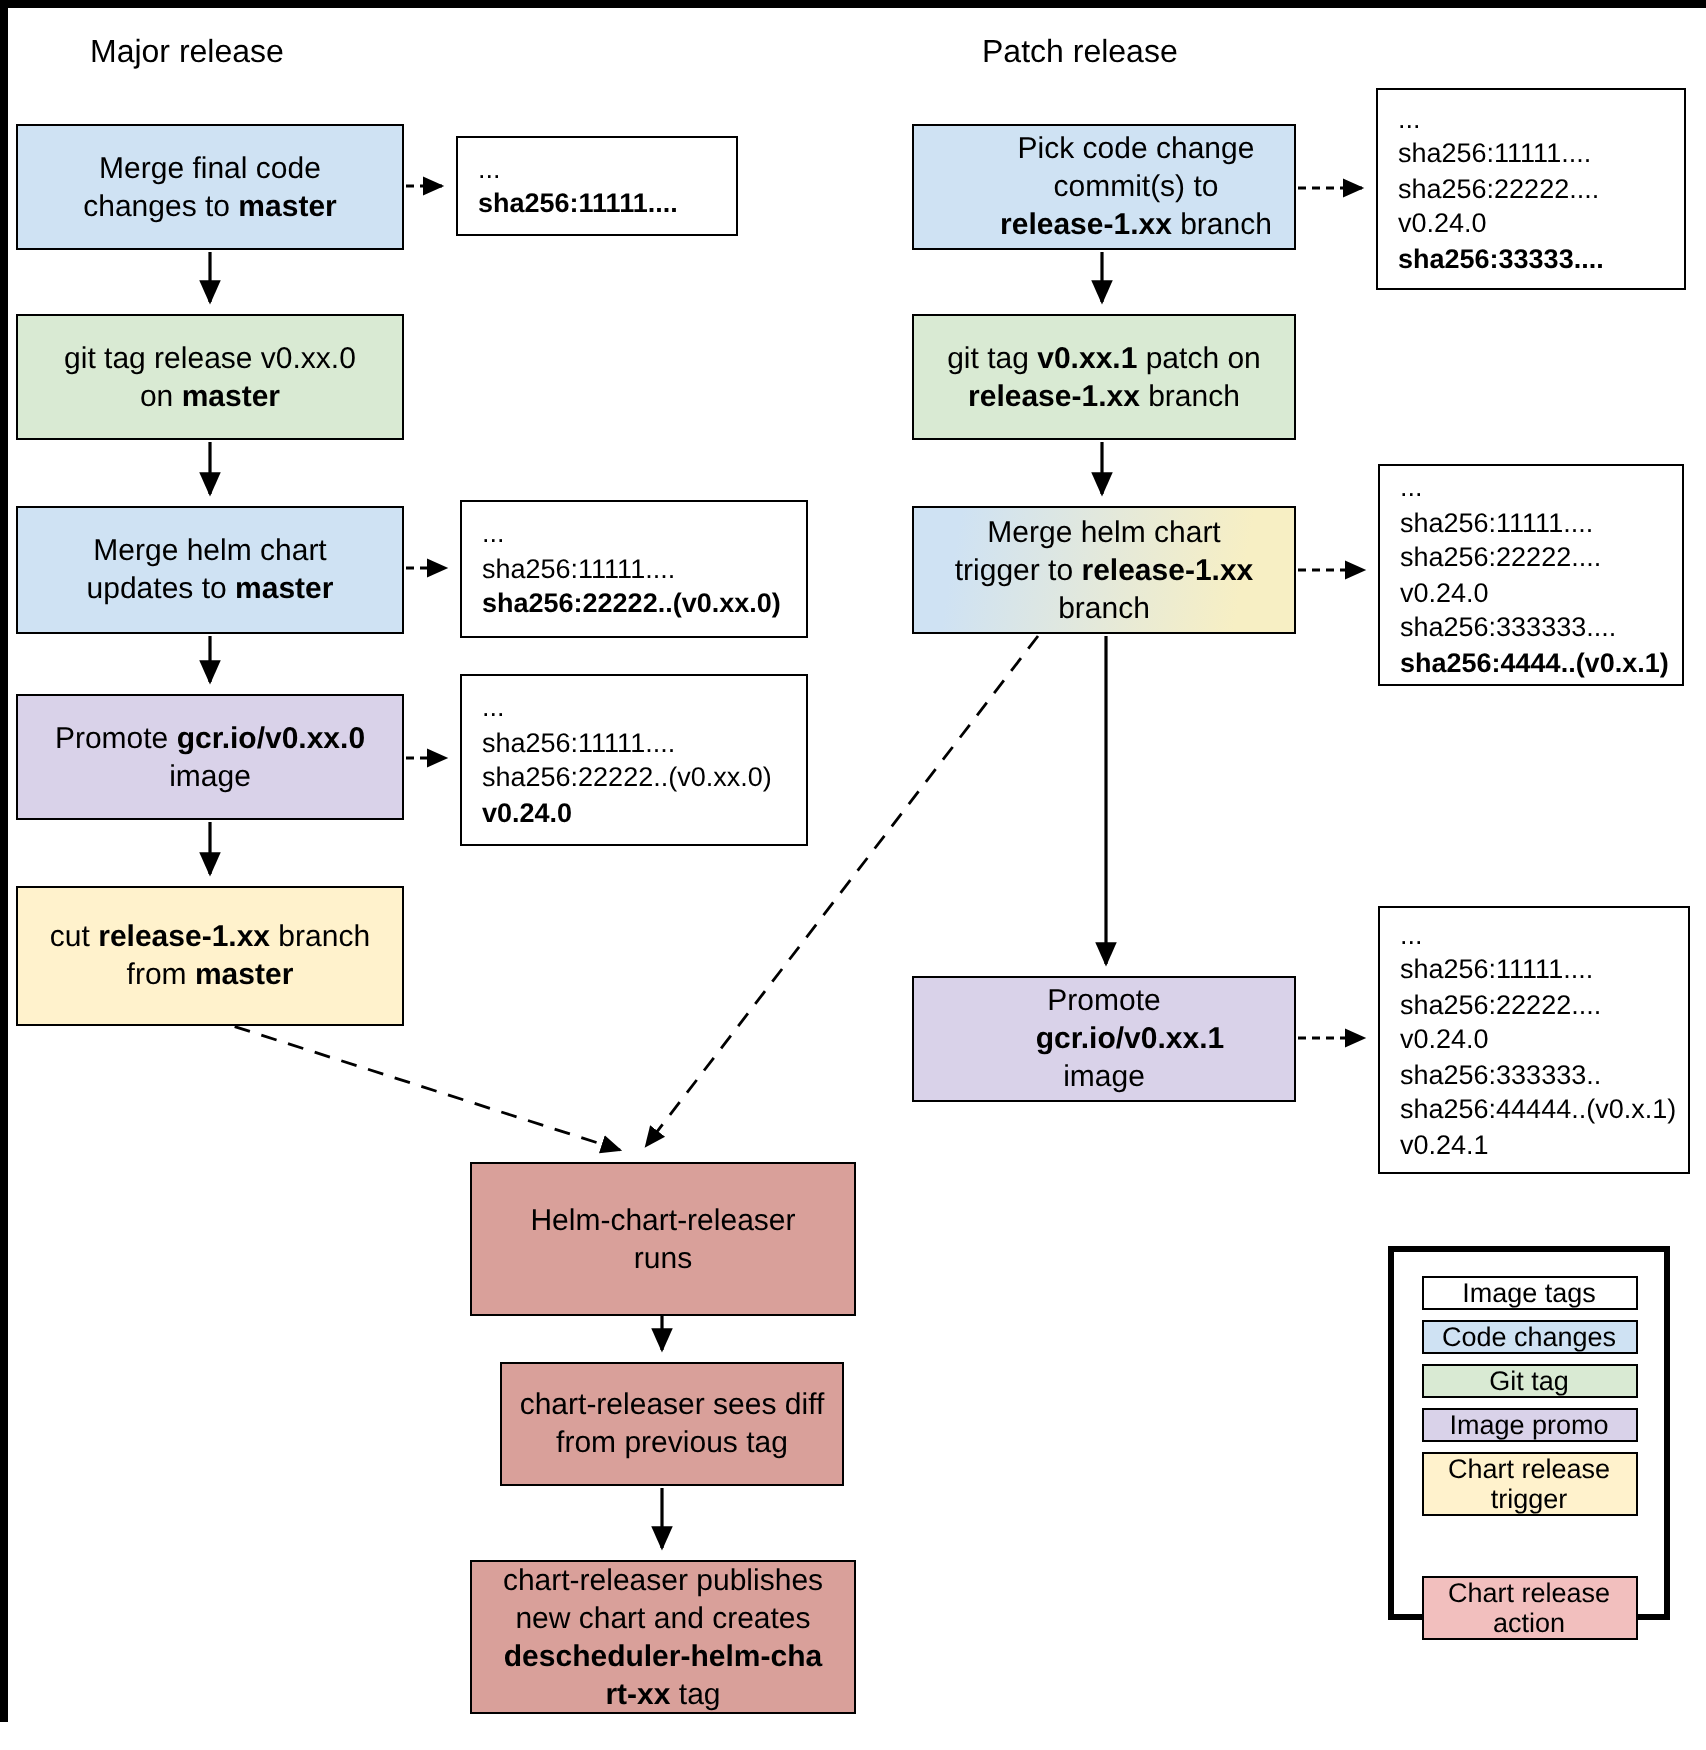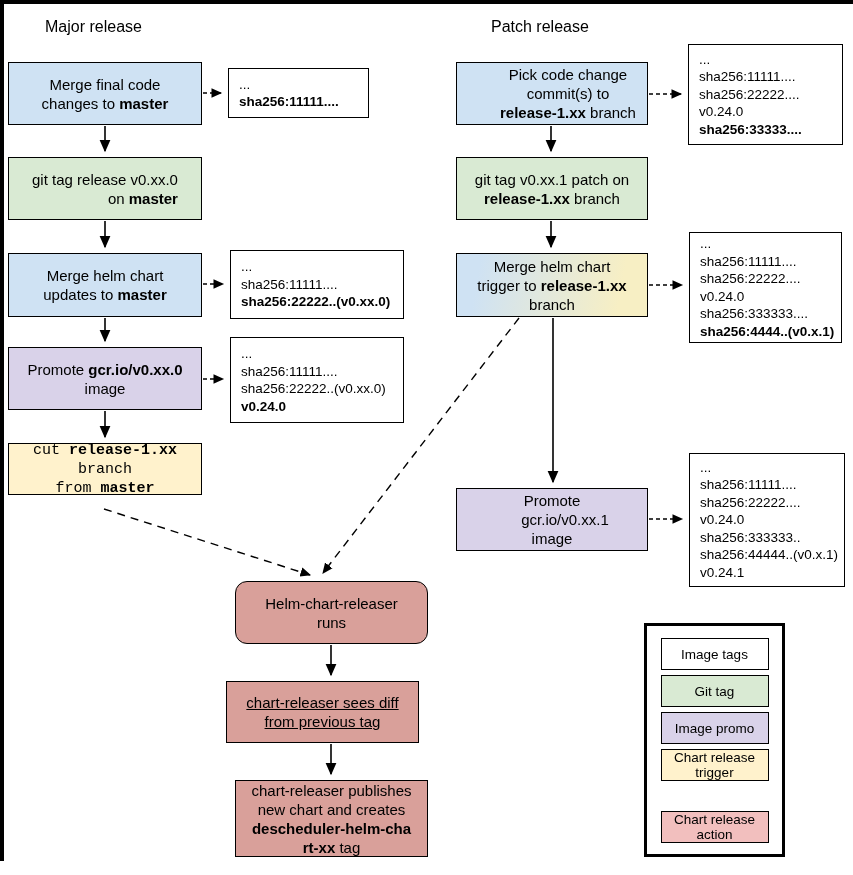--- a/index.html
+++ b/index.html
@@ -109,30 +109,30 @@
     <line class="dash-short" x1="649" y1="285" x2="682" y2="285" marker-end="url(#ah)"></line>
     <line class="dash-short" x1="649" y1="519" x2="682" y2="519" marker-end="url(#ah)"></line>
 
     <line class="dash-long" x1="104" y1="509" x2="310" y2="575" marker-end="url(#ah)"></line>
     <line class="dash-long" x1="519" y1="318" x2="323" y2="573" marker-end="url(#ah)"></line>
   </svg>
 
   <div class="node c-blue" style="left:8px;top:62px;width:194px;height:63px;">
     <span class="rich"><span>Merge final code</span><br><span>changes to </span><span style="font-weight: 700;">master</span></span>
   </div>
-  <div class="node c-green" style="left:8px;top:157px;width:194px;height:63px;text-align:right;">
+  <div class="node c-green" style="left:8px;top:157px;width:194px;height:63px;">
     <span class="rich"><span>git tag release v0.xx.0</span><br><span>on </span><span style="font-weight: 700;">master</span></span>
   </div>
   <div class="node c-blue" style="left:8px;top:253px;width:194px;height:64px;">
     <span class="rich"><span>Merge helm chart</span><br><span>updates to </span><span style="font-weight: 700;">master</span></span>
   </div>
   <div class="node c-purple" style="left:8px;top:347px;width:194px;height:63px;justify-content:center;">
     <span class="rich"><span>Promote </span><span style="font-weight: 700;">gcr.io/v0.xx.0</span><br><span>image</span></span>
   </div>
-  <div class="node c-yellow" style="left:8px;top:443px;width:194px;height:52px;font-family:Liberation Mono, monospace;">
+  <div class="node c-yellow" style="left:8px;top:443px;width:194px;height:70px;">
     <span class="rich"><span>cut </span><span style="font-weight: 700;">release-1.xx</span><span> branch</span><br><span>from </span><span style="font-weight: 700;">master</span></span>
   </div>
 
   <div class="note" style="left:228px;top:68px;width:141px;height:50px;">
       <div>...</div>
       <div style="font-weight: 700;">sha256:11111....</div>
     </div>
   <div class="note" style="left:230px;top:250px;width:174px;height:69px;">
       <div>...</div>
       <div>sha256:11111....</div>
@@ -142,27 +142,27 @@
       <div>...</div>
       <div>sha256:11111....</div>
       <div>sha256:22222..(v0.xx.0)</div>
       <div style="font-weight: 700;">v0.24.0</div>
     </div>
 
   <div class="node c-blue" style="left:456px;top:62px;width:192px;height:63px;padding-left:40px;">
     <span class="rich"><span>Pick code change</span><br><span>commit(s) to</span><br><span style="font-weight: 700;">release-1.xx</span><span> branch</span></span>
   </div>
   <div class="node c-green" style="left:456px;top:157px;width:192px;height:63px;">
-    <span class="rich"><span>git tag </span><span style="font-weight: 400;">v0.xx.1</span><span> patch on</span><br><span style="font-weight: 700;">release-1.xx</span><span> branch</span></span>
+    <span class="rich"><span>git tag </span><span style="font-weight: 700;">v0.xx.1</span><span> patch on</span><br><span style="font-weight: 700;">release-1.xx</span><span> branch</span></span>
   </div>
   <div class="node c-grad" style="left:456px;top:253px;width:192px;height:64px;">
     <span class="rich"><span>Merge helm chart</span><br><span>trigger to </span><span style="font-weight: 700;">release-1.xx</span><br><span>branch</span></span>
   </div>
   <div class="node c-purple" style="left:456px;top:488px;width:192px;height:63px;">
-    <span class="rich"><span>Promote </span><span style="font-weight: 400; margin-left: 26px;">gcr.io/v0.xx.1</span><br><span>image</span></span>
+    <span class="rich"><span>Promote </span><span style="font-weight: 700; margin-left: 26px;">gcr.io/v0.xx.1</span><br><span>image</span></span>
   </div>
 
   <div class="note" style="left:688px;top:44px;width:155px;height:101px;">
       <div>...</div>
       <div>sha256:11111....</div>
       <div>sha256:22222....</div>
       <div>v0.24.0</div>
       <div style="font-weight: 700;">sha256:33333....</div>
     </div>
   <div class="note" style="left:689px;top:232px;width:153px;height:111px;">
@@ -176,31 +176,32 @@
   <div class="note" style="left:689px;top:453px;width:156px;height:134px;">
       <div>...</div>
       <div>sha256:11111....</div>
       <div>sha256:22222....</div>
       <div>v0.24.0</div>
       <div>sha256:333333..</div>
       <div>sha256:44444..(v0.x.1)</div>
       <div style="font-weight: 400;">v0.24.1</div>
     </div>
 
-  <div class="node c-red" style="left:235px;top:581px;width:193px;height:63px;border-radius:12px;">
+  <div class="node c-red" style="left:235px;top:581px;width:193px;height:77px;">
     <span class="rich"><span>Helm-chart-releaser</span><br><span>runs</span></span>
   </div>
-  <div class="node c-red" style="left:226px;top:681px;width:193px;height:62px;text-decoration:underline;">
+  <div class="node c-red" style="left:250px;top:681px;width:172px;height:62px;">
     <span class="rich"><span>chart-releaser sees diff</span><br><span>from previous tag</span></span>
   </div>
   <div class="node c-red" style="left:235px;top:780px;width:193px;height:77px;">
     <span class="rich"><span>chart-releaser publishes</span><br><span>new chart and creates</span><br><span style="font-weight: 700;">descheduler-helm-cha</span><br><span style="font-weight: 700;">rt-xx</span><span> tag</span></span>
   </div>
 
-  <div class="legend" style="left:644px;top:623px;width:141px;height:234px;">
+  <div class="legend" style="left:694px;top:623px;width:141px;height:187px;">
     <div class="legend-item c-white">Image tags</div>
+    <div class="legend-item c-blue">Code changes</div>
     <div class="legend-item c-green">Git tag</div>
     <div class="legend-item c-purple">Image promo</div>
     <div class="legend-item c-yellow">Chart release trigger</div>
     <div class="legend-item c-legendred">Chart release action</div>
   </div>
 
 </div>
 
 </body></html>

